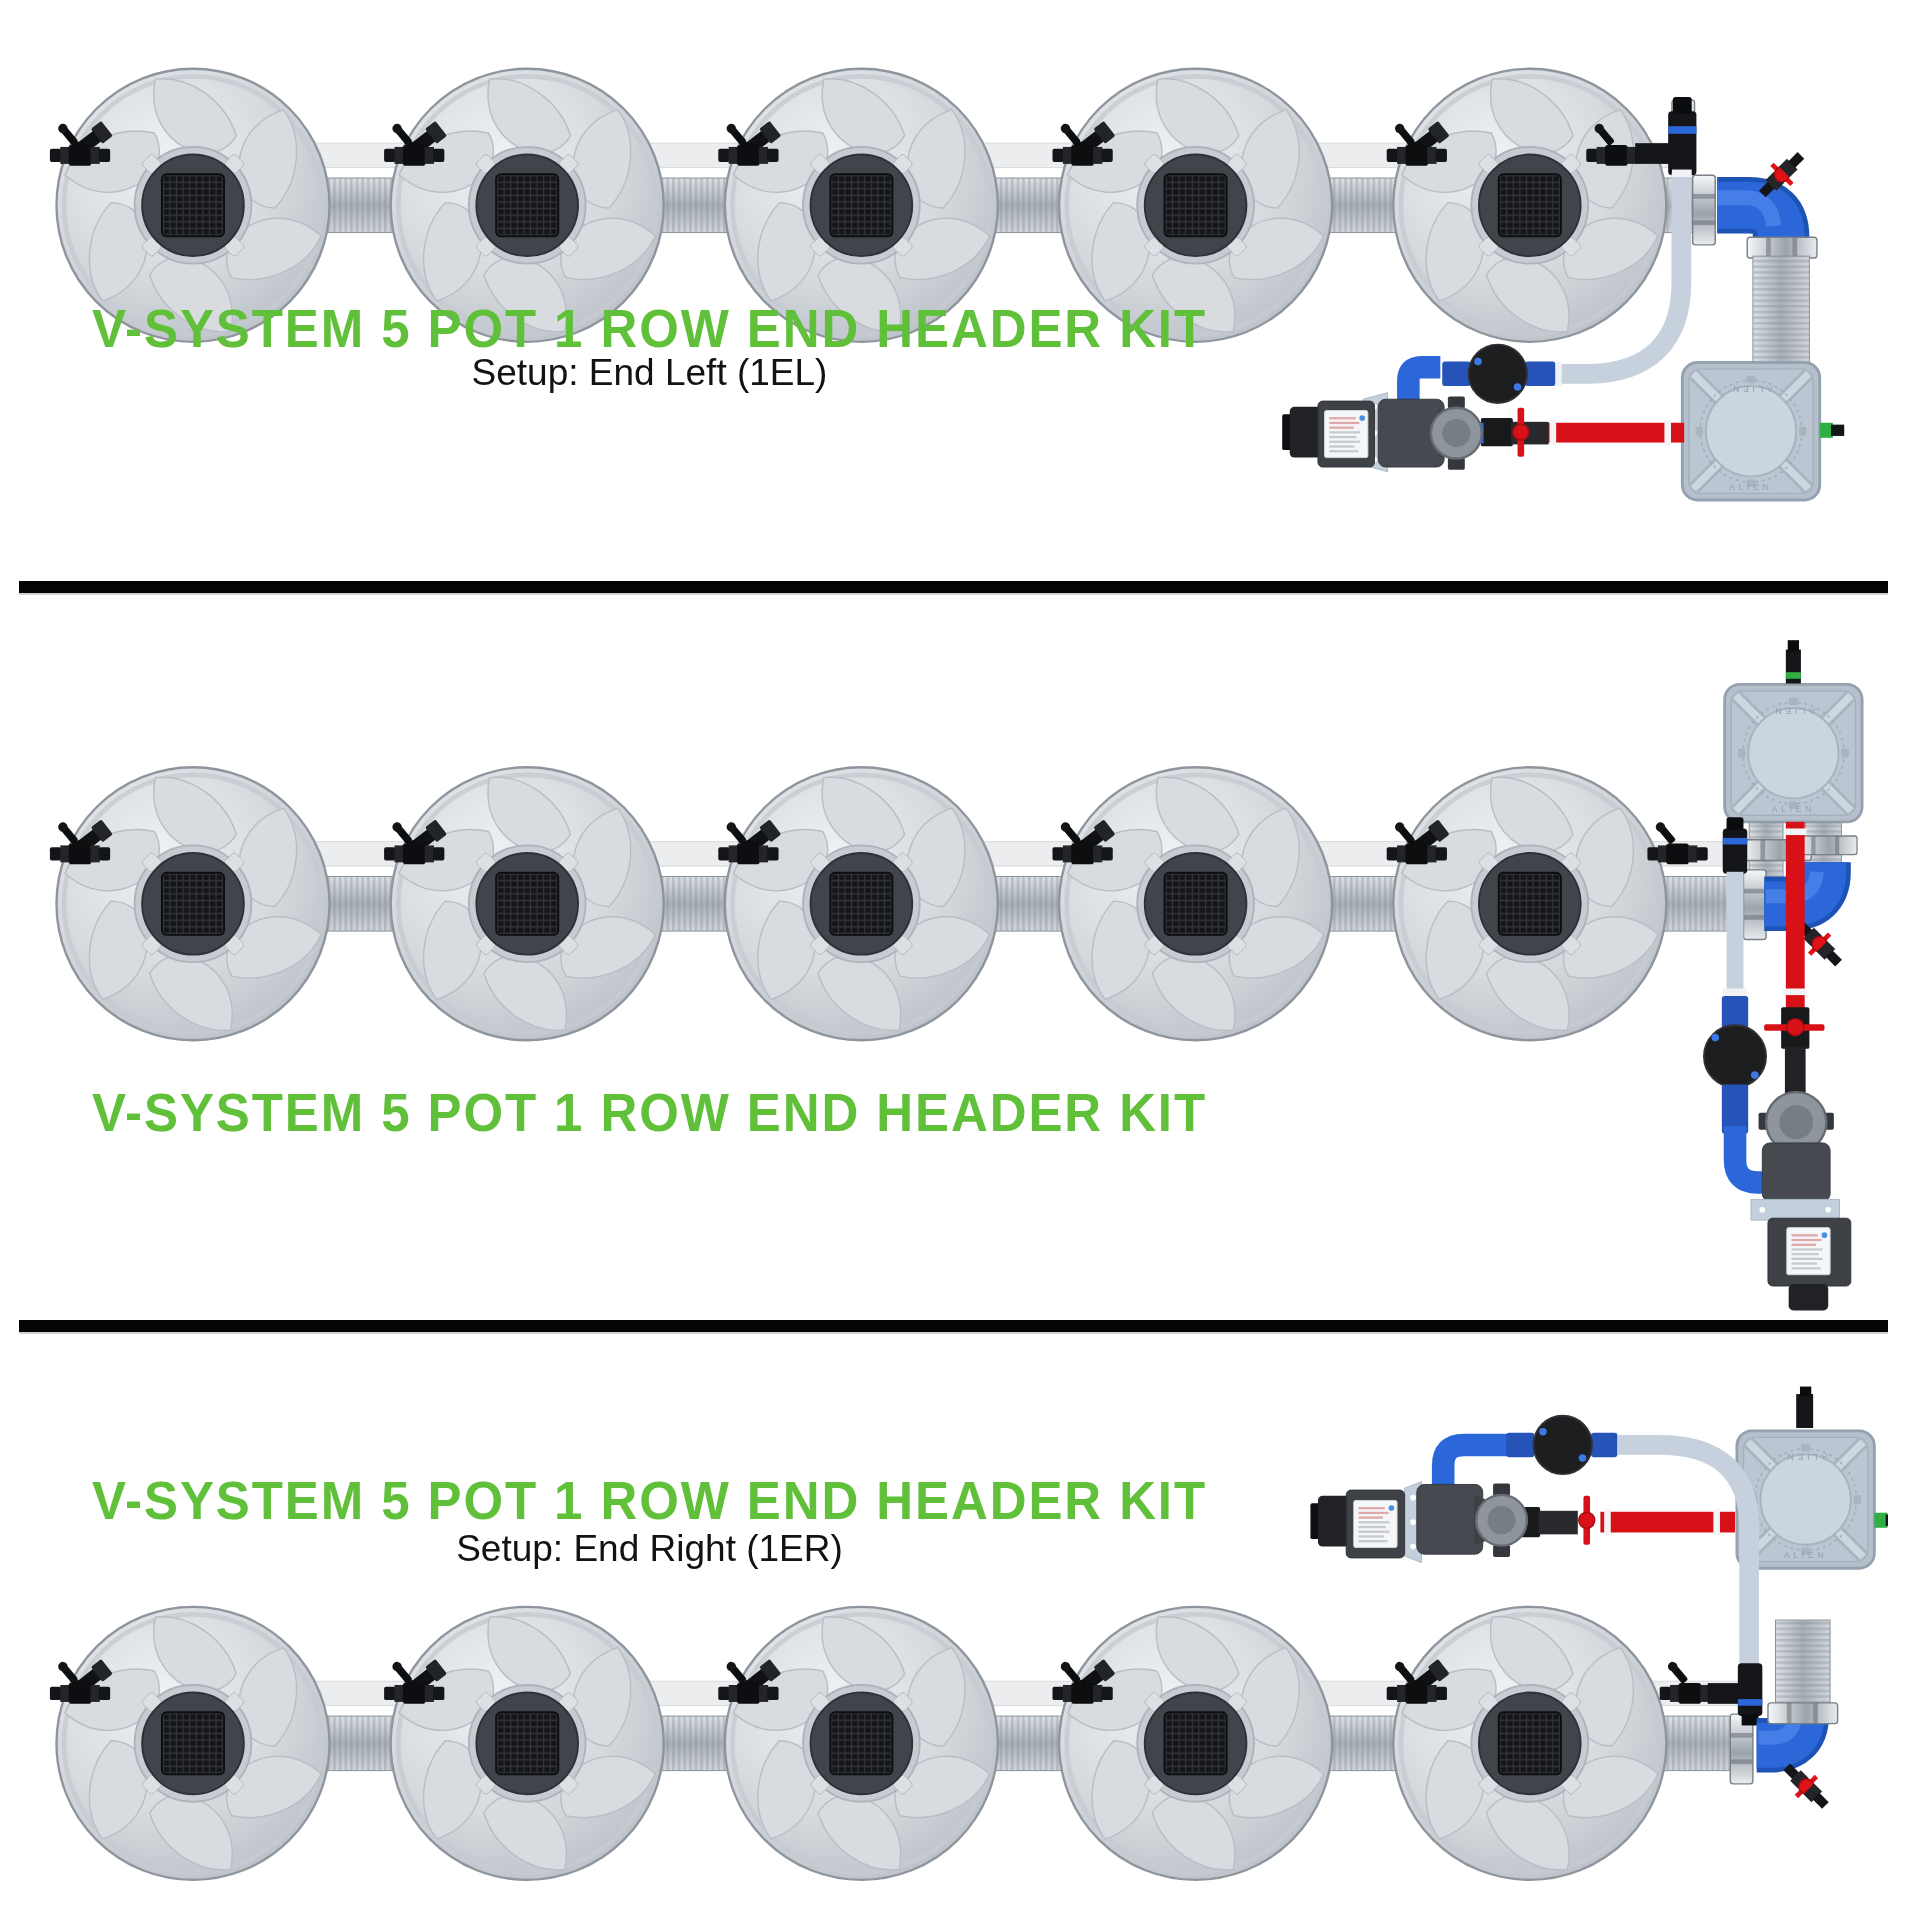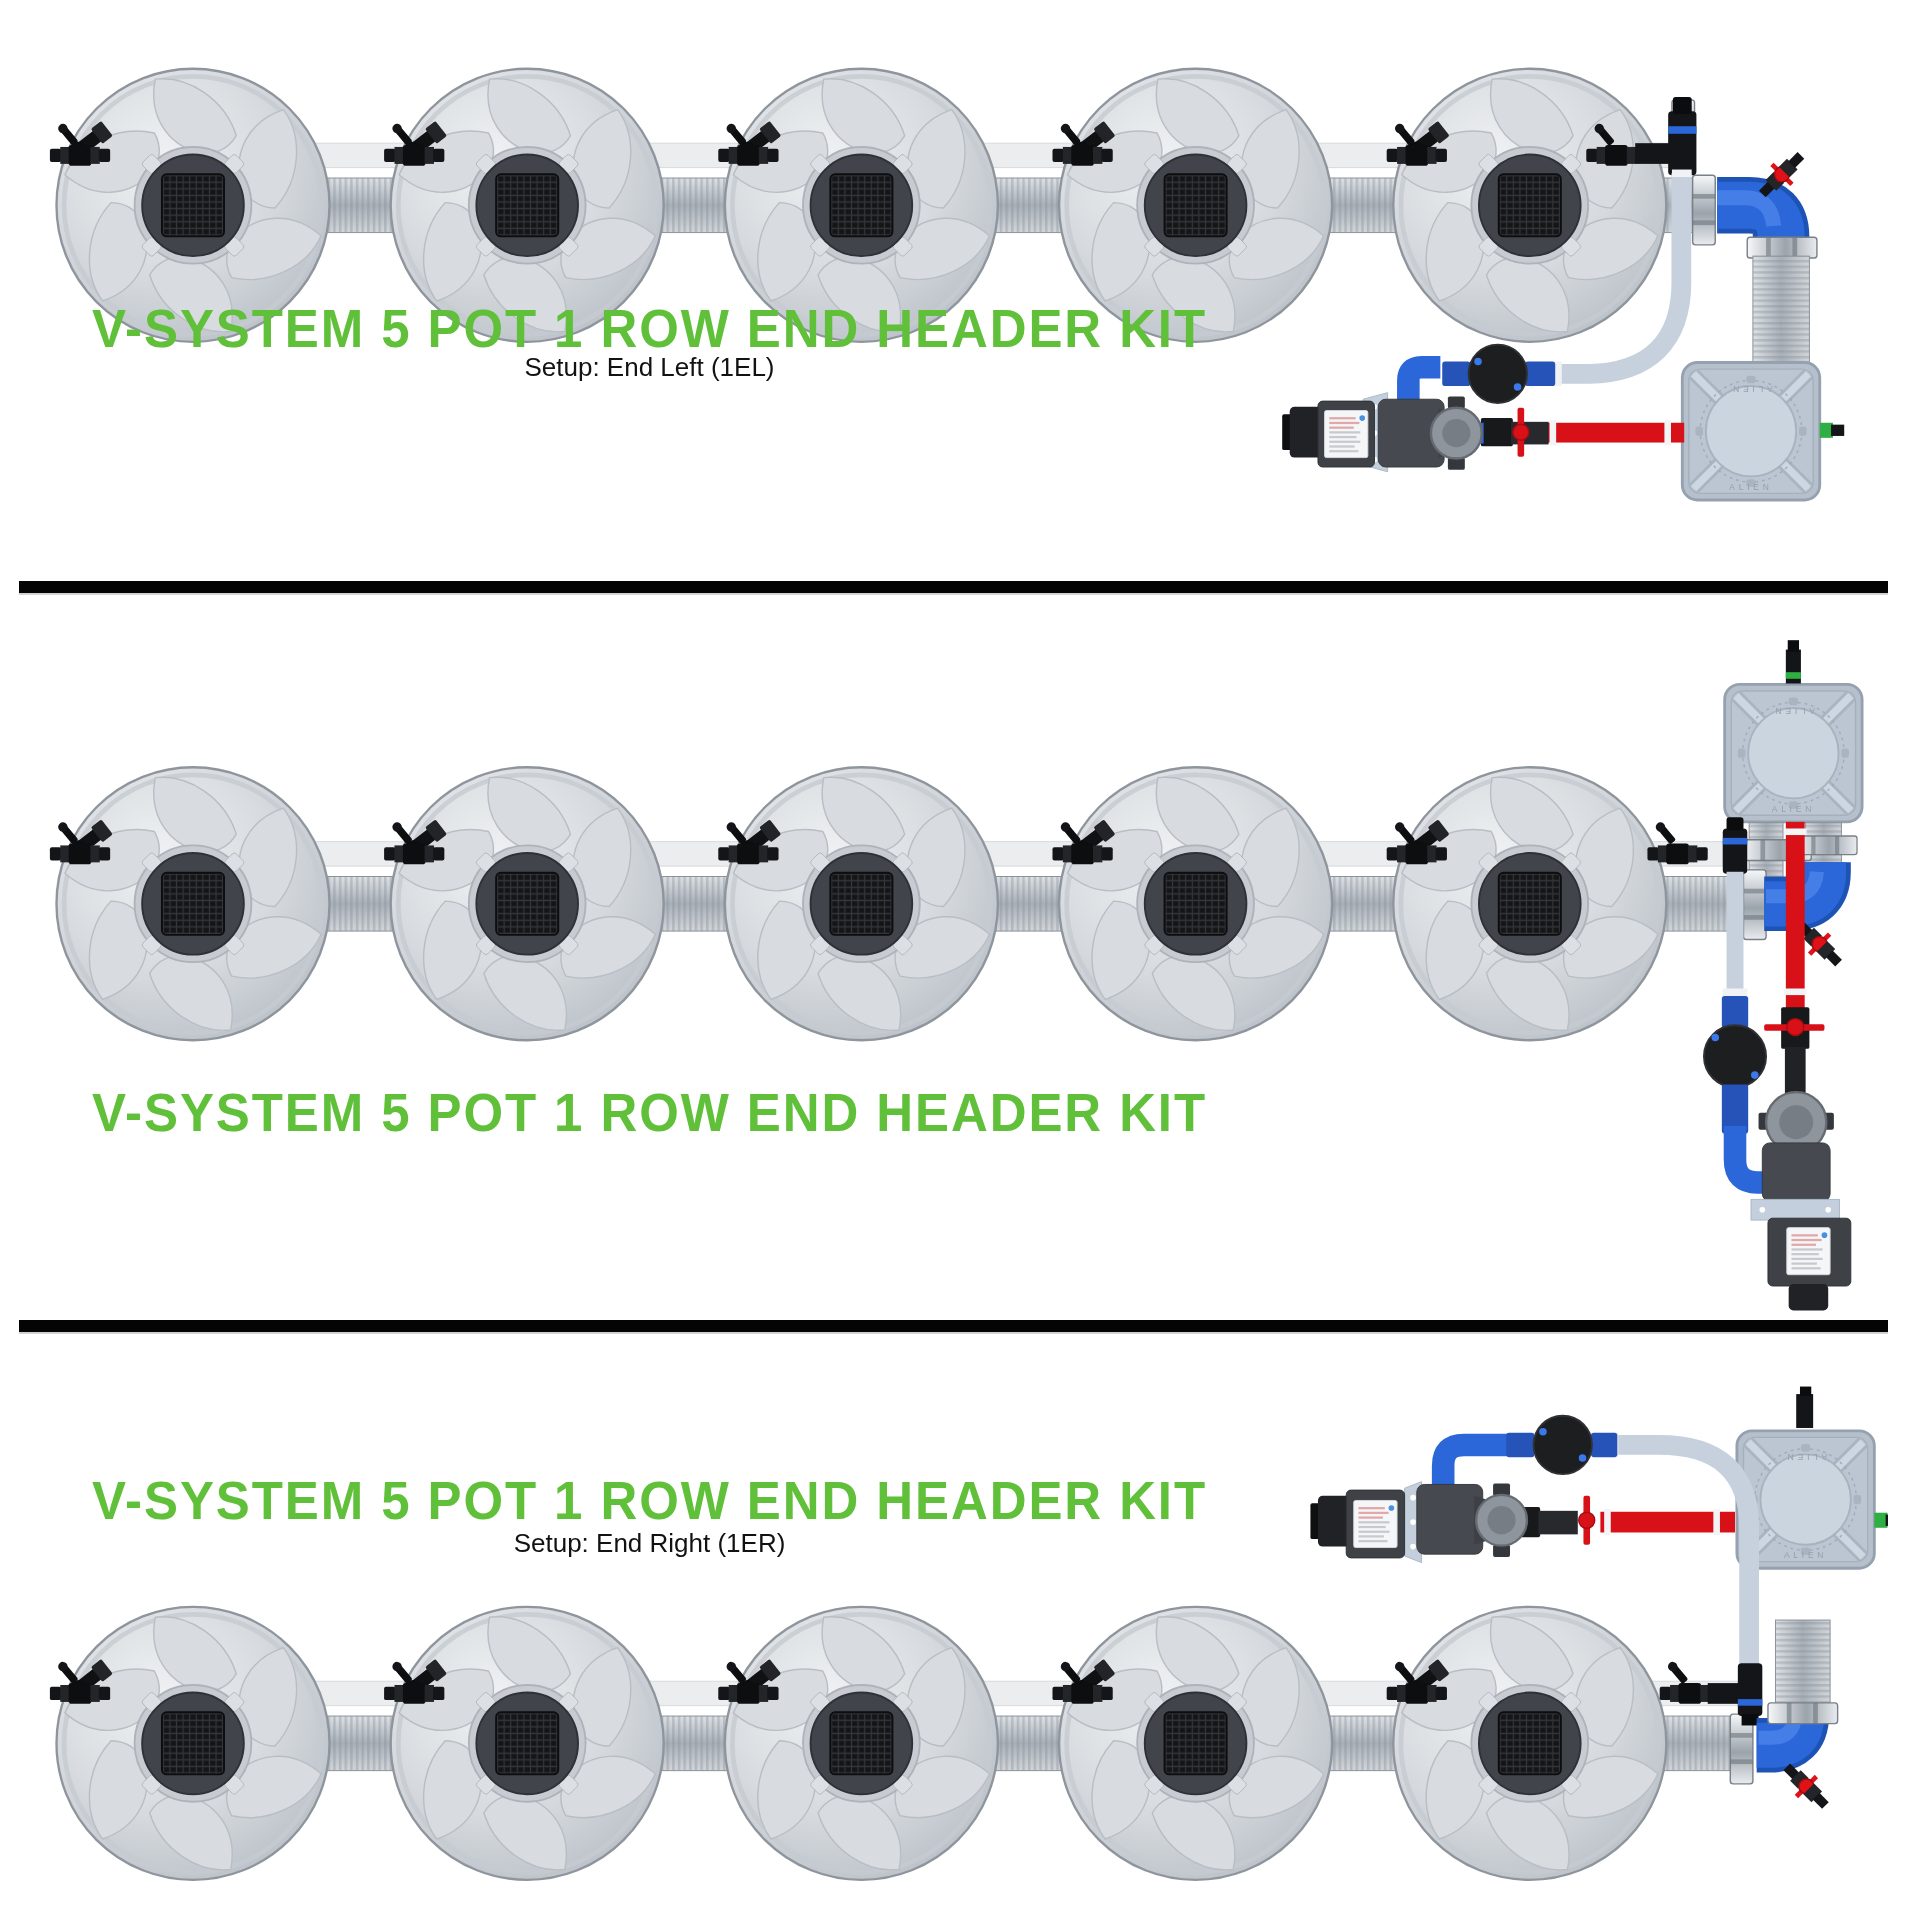--- a/index.html
+++ b/index.html
@@ -9,21 +9,21 @@
   #sec1{top:0;height:581px;}
   #sec2{top:593px;height:727px;}
   #sec3{top:1328px;height:601px;}
   .divider{position:absolute;left:19px;width:1891px;height:12.2px;background:#040404;z-index:5;
            box-shadow:0 1.9px 0 rgba(120,120,120,.35);}
   #div1{top:581px;} #div2{top:1320px;}
   .kit-title{position:absolute;left:0;width:1299px;text-align:center;
              font-size:51px;font-weight:bold;letter-spacing:1.9px;color:#61c03a;
              white-space:nowrap;z-index:4;transform:scaleY(1.04);}
   .setup-label{position:absolute;left:0;width:1299px;text-align:center;
-               font-size:26px;color:#121212;z-index:4;}
+               font-size:37px;color:#121212;z-index:4;}
   #t1{top:299px;} #su1{top:352px;}
   #t2{top:1083px;} #su2{top:1136px;}
   #t3{top:1471px;} #su3{top:1520px;margin-top:8px;}
   svg{position:absolute;left:0;top:0;}
 </style>
 </head>
 <body>
 
 <div class="page">
 

